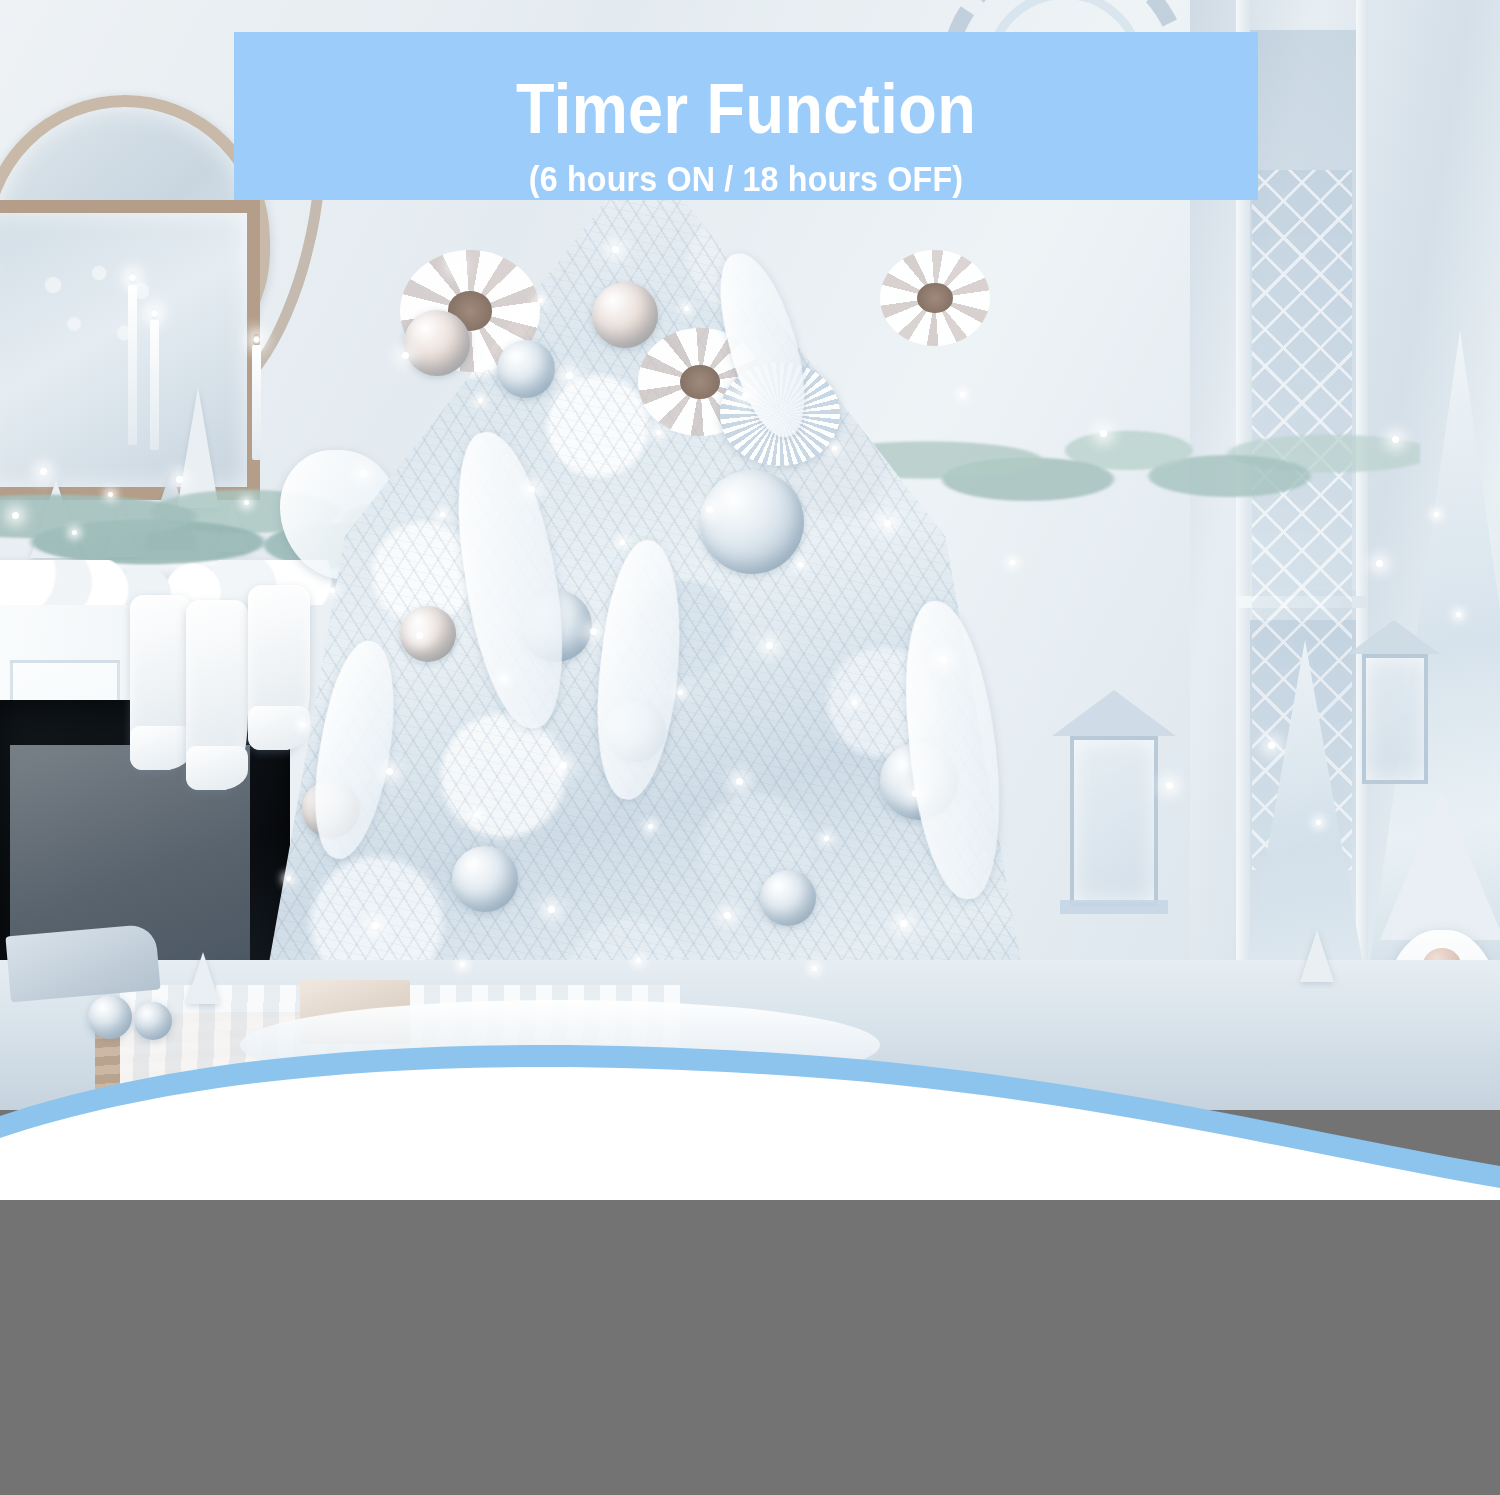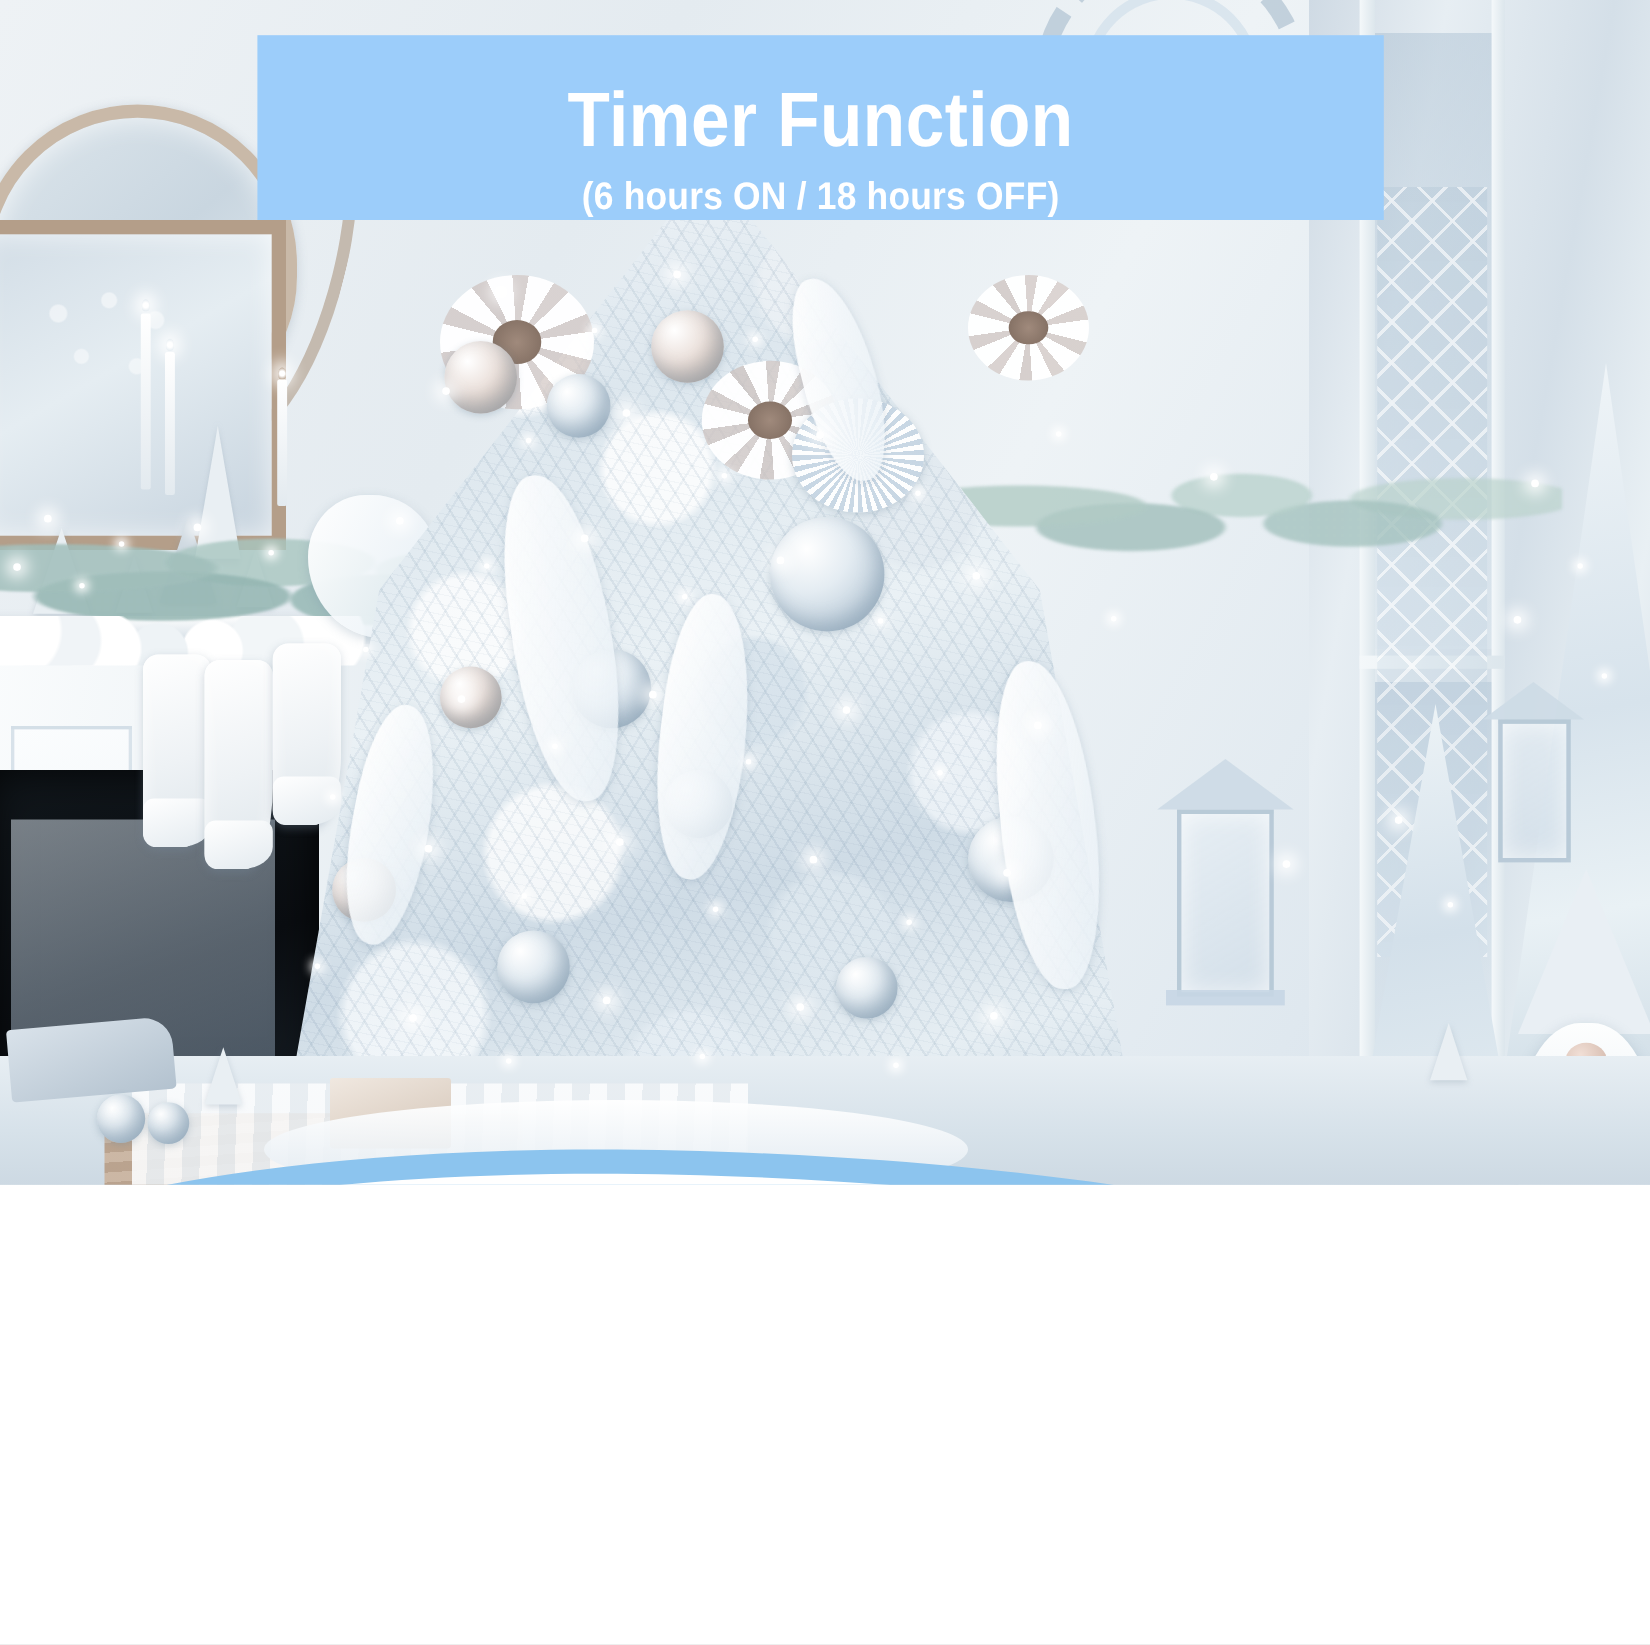--- a/index.html
+++ b/index.html
@@ -1,19 +1,19 @@
 <!DOCTYPE html>
 <html><head>
 <meta charset="utf-8">
 <style>
   * { margin:0; padding:0; box-sizing:border-box; }
   html,body { width:1500px; height:1495px; background:#ffffff;
               font-family:"Liberation Sans", sans-serif; overflow:hidden; }
 
-  #page { position:relative; width:1500px; height:1077px; background:#737373; overflow:hidden; }
+  #page { position:relative; width:1500px; height:1495px; background:#737373; overflow:hidden; }
 
   
   #photo {
     position:absolute; left:0; top:0; width:1500px; height:1110px;
     overflow:hidden;
     background:
       linear-gradient(175deg, rgba(238,244,250,.85) 0%, rgba(228,238,246,.3) 45%, rgba(236,244,250,.7) 100%),
       linear-gradient(100deg,#e9eef3 0%, #dfe8ee 18%, #eaf0f4 40%, #e2ebf1 62%, #d9e4ec 80%, #ccd8e2 100%);
   }
   .lay { position:absolute; }

